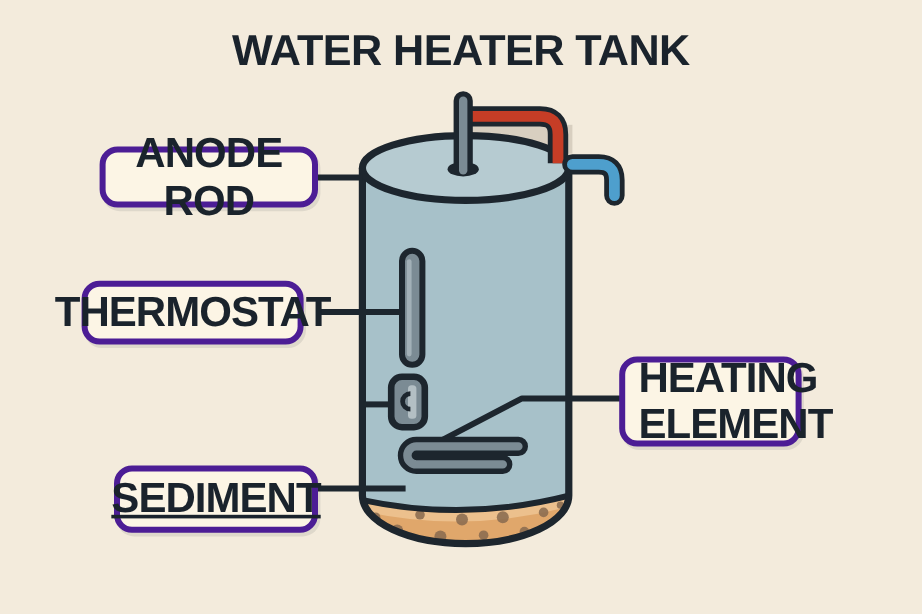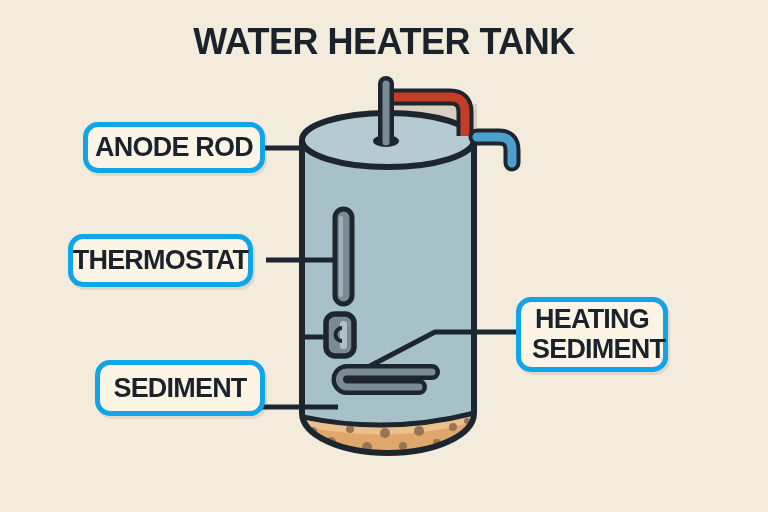--- a/index.html
+++ b/index.html
@@ -10,28 +10,28 @@
   }
   .stage{position:absolute;inset:0;width:708px;height:512px;}
   .title{
     position:absolute;left:0;top:21px;width:768px;
     text-align:center;font-weight:bold;font-size:36px;
     letter-spacing:-0.5px;color:#1a232c;
   }
   .diagram-svg{position:absolute;left:0;top:0;}
   .label-box{
     position:absolute;display:flex;align-items:center;justify-content:center;
-    background:#fcf5e5;border:5px solid #0ea5e9;border-radius:15px;
-    box-sizing:border-box;color:#1a232c;font-weight:bold;font-size:27px;
+    background:#fcf5e5;border:5px solid #4c1d95;border-radius:15px;
+    box-sizing:border-box;color:#1a232c;font-weight:bold;font-size:35px;
     letter-spacing:-0.8px;text-align:center;
     box-shadow:2px 3px 0 rgba(40,50,60,0.10);
   }
   .label-anode{left:83px;top:122px;width:182px;height:51px;}
   .label-thermostat{left:68px;top:234px;width:185px;height:53px;}
-  .label-sediment{left:95px;top:360px;width:170px;height:56px;}
+  .label-sediment{left:95px;top:388px;width:170px;height:56px;text-decoration:underline;}
   .label-heating{left:516px;top:297px;width:152px;height:75px;line-height:1.08;}
   .label-heating span{display:block;width:120px;}
 </style>
 </head>
 <body>
 
 <div class="stage">
 
   <div class="title">WATER HEATER TANK</div>
 
@@ -114,18 +114,18 @@
       <path d="M432,372 L347,372 A7.5,7.5 0 0 0 347,387 L419,387" fill="none" stroke="#1d262e" stroke-width="16" stroke-linecap="round" stroke-linejoin="round"></path>
       <path d="M432,372 L347,372 A7.5,7.5 0 0 0 347,387 L419,387" fill="none" stroke="#7b8b94" stroke-width="7" stroke-linecap="round" stroke-linejoin="round"></path>
     </g>
   </svg>
 
   <div class="label-box label-anode">ANODE ROD</div>
 
   <div class="label-box label-thermostat">THERMOSTAT</div>
 
   <div class="label-box label-heating">
-    <span>HEATING SEDIMENT</span>
+    <span>HEATING ELEMENT</span>
   </div>
 
   <div class="label-box label-sediment">SEDIMENT</div>
 
 </div>
 
 </body></html>

